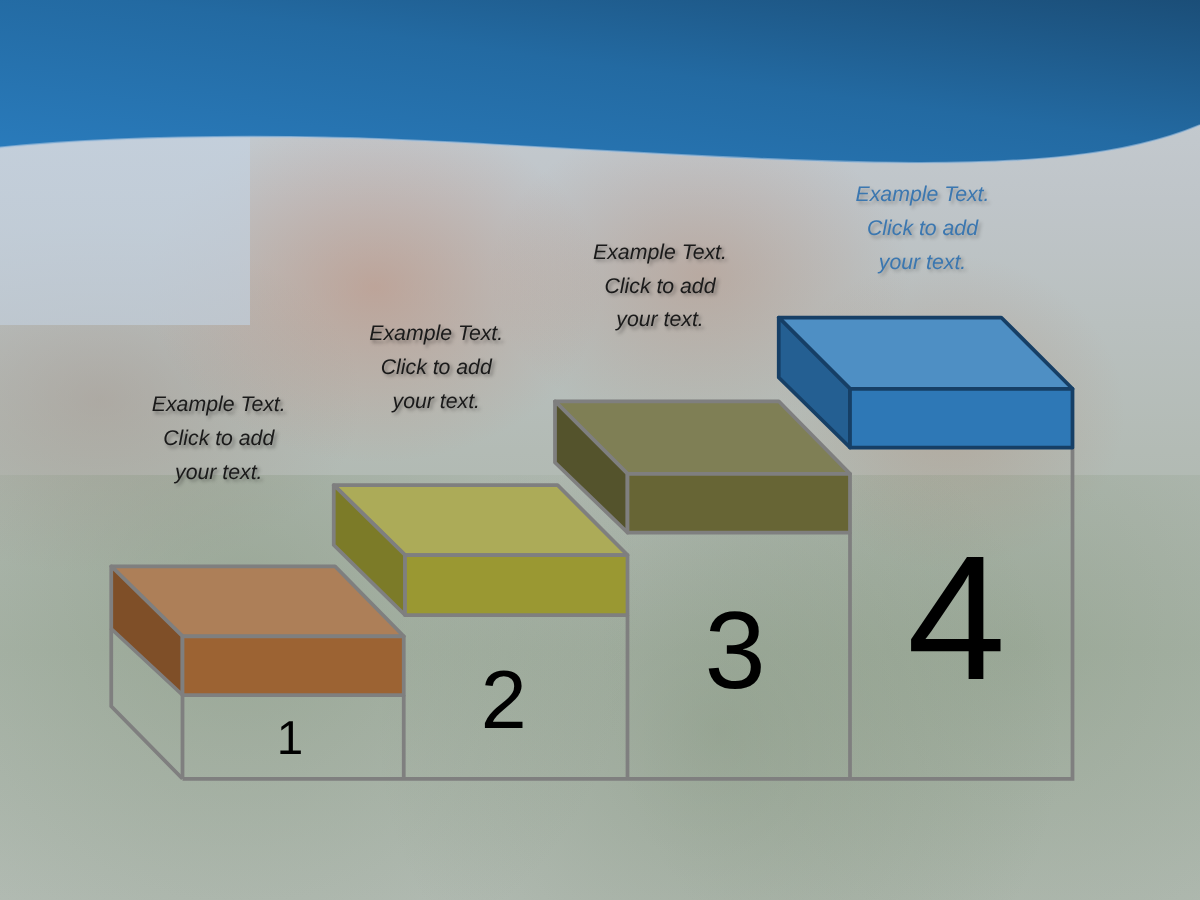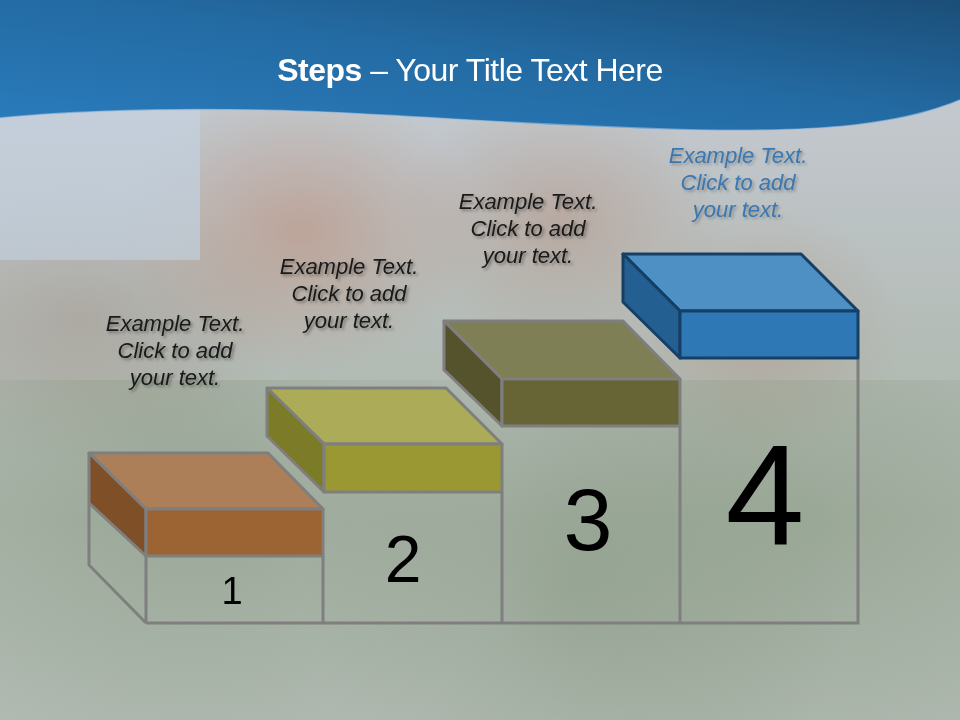--- a/index.html
+++ b/index.html
@@ -18,21 +18,21 @@
     background:
       radial-gradient(circle at 20% 30%, rgba(120,140,110,.35), transparent 40%),
       radial-gradient(circle at 60% 60%, rgba(110,130,100,.3), transparent 45%),
       radial-gradient(circle at 85% 40%, rgba(120,140,110,.3), transparent 40%);
   }
   .header { position:absolute; left:0; top:0; width:960px; height:140px; }
   .title { position:absolute; left:0; top:52px; width:940px; text-align:center; color:#fff;
     font-size:32px; font-family:"Liberation Sans", sans-serif; letter-spacing:-0.5px; }
   .title .bold { font-weight:bold; }
   .caption { position:absolute; width:200px; text-align:center; font-style:italic;
-    font-size:22px; line-height:27px; color:#1a1a1a; text-shadow:2px 2px 3px rgba(0,0,0,.35); }
+    font-size:17px; line-height:27px; color:#1a1a1a; text-shadow:2px 2px 3px rgba(0,0,0,.35); }
   .caption.blue { color:#3b77b0; text-shadow:2px 2px 3px rgba(0,0,0,.25); }
   .num { position:absolute; color:#000; font-family:"Liberation Sans", sans-serif; text-align:center; line-height:1; }
   svg.steps { position:absolute; left:0; top:0; }
 </style>
 </head>
 <body>
 
 <div class="slide">
   <div class="sky"></div>
   <div class="foliage"></div>
@@ -42,23 +42,20 @@
       <linearGradient id="hg" x1="0" y1="1" x2="1" y2="0">
         <stop offset="0" stop-color="#2a7cbd"></stop>
         <stop offset="0.55" stop-color="#236aa2"></stop>
         <stop offset="1" stop-color="#1b4e78"></stop>
       </linearGradient>
     </defs>
     <path d="M0,0 H960 V100 C900,125 820,132 700,130 C520,126 380,112 260,110 C150,108 60,112 0,118 Z" fill="url(#hg)"></path>
     <path d="M0,118 C60,112 150,108 260,110 C380,112 520,126 700,130 C820,132 900,125 960,100" fill="none" stroke="#a9c3dd" stroke-width="1.5" opacity=".6"></path>
   </svg>
 
-  <div class="title">
-    <span class="bold">Steps</span><span> – Your Title Text Here</span>
-  </div>
 
   <svg class="steps" width="960" height="720" viewBox="0 0 960 720">
     <g fill="none" stroke="#7f7f7f" stroke-width="3">
 
       <path d="M146,623 H858 V358"></path>
       <line x1="146" y1="556" x2="146" y2="623"></line>
       <line x1="323" y1="556" x2="323" y2="623"></line>
       <line x1="502" y1="492" x2="502" y2="623"></line>
       <line x1="680" y1="426" x2="680" y2="623"></line>
 

